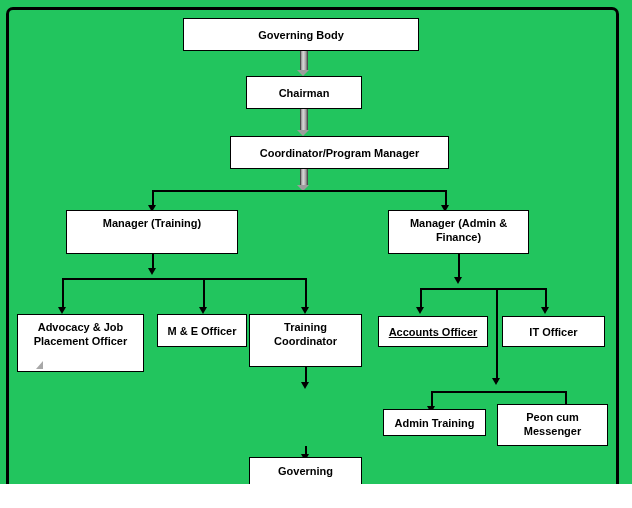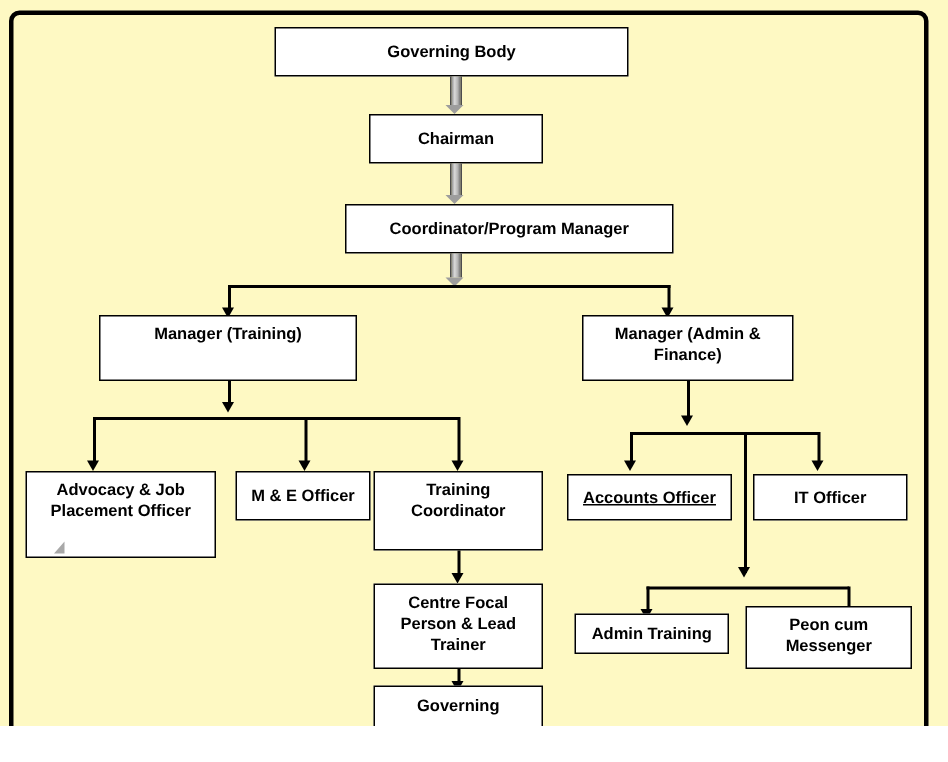--- a/index.html
+++ b/index.html
@@ -4,21 +4,21 @@
 <style>
   html, body {
     margin: 0;
     padding: 0;
     background: #ffffff;
   }
   #canvas {
     position: relative;
     width: 632px;
     height: 484px;
-    background: #fef9c3;
+    background: #22c55e;
     font-family: "Liberation Sans", "DejaVu Sans", sans-serif;
     overflow: hidden;
   }
   
   #outer-frame {
     position: absolute;
     left: 6px;
     top: 7px;
     width: 613px;
     height: 486px;
@@ -198,25 +198,20 @@
 
   <div class="line-v" style="left:305px; top:367px; height:18px;"></div>
   <div class="arrow-head" style="left:301px; top:382px;"></div>
 
   <div class="line-h" style="left:431px; top:391px; width:135px;"></div>
   <div class="line-v" style="left:431px; top:391px; height:18px;"></div>
   <div class="arrow-head" style="left:427px; top:406px;"></div>
   <div class="line-v" style="left:565px; top:391px; height:18px;"></div>
   <div class="arrow-head" style="left:561px; top:406px;"></div>
 
-  <div class="node" style="left:249px; top:389px; width:113px; height:57px;">
-    <span class="node-label">Centre Focal
-Person &amp; Lead
-Trainer</span>
-  </div>
 
   <div class="node mid" style="left:383px; top:409px; width:103px; height:27px;">
     <span class="node-label">Admin Training</span>
   </div>
 
   <div class="node" style="left:497px; top:404px; width:111px; height:42px;">
     <span class="node-label">Peon cum
 Messenger</span>
   </div>
 

